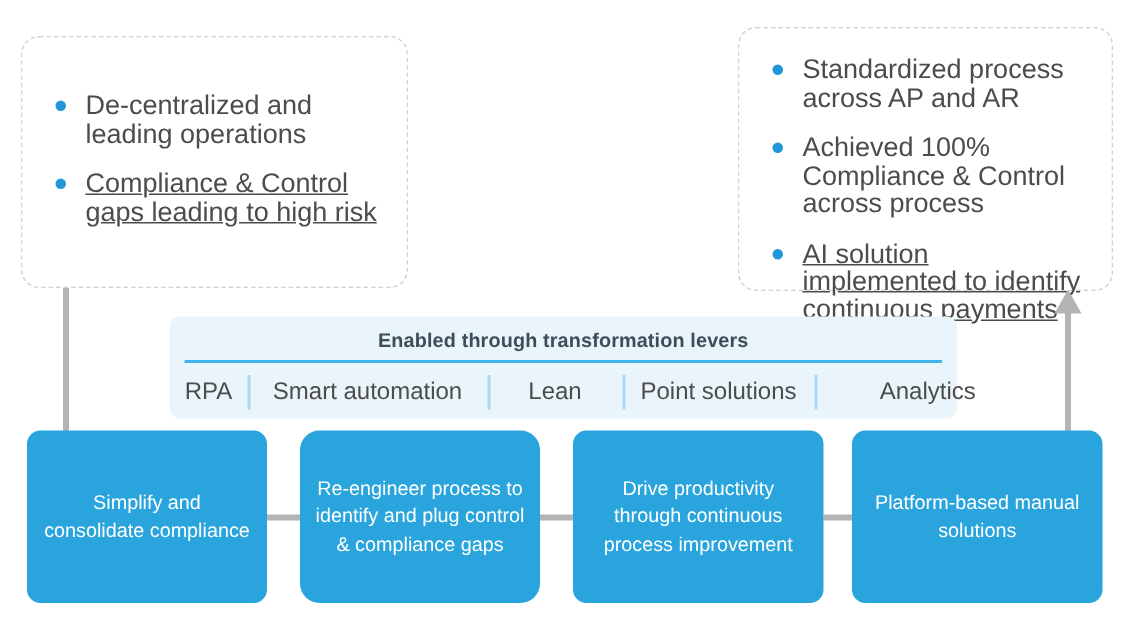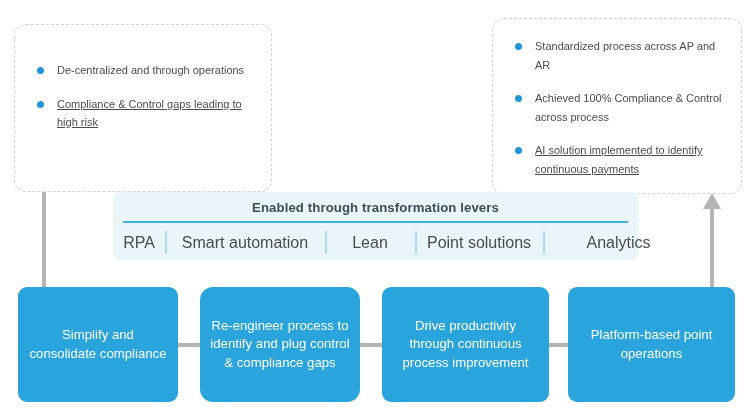--- a/index.html
+++ b/index.html
@@ -38,39 +38,39 @@
     right: 14px;
   }
   #callout-left .bullet-list  { top: 36px; }
   #callout-right .bullet-list { top: 18px; }
 
   .bullet-item {
     position: relative;
     padding-left: 22px;
     margin-bottom: 15px;
     color: #4c4c4c;
-    font-size: 11px;
+    font-size: 18px;
     line-height: 18.5px;
   }
   .bullet-item:last-child { margin-bottom: 0; text-decoration: underline; }
   .bullet-dot {
     position: absolute;
     left: 2px;
     top: 6px;
     width: 7px;
     height: 7px;
     border-radius: 50%;
     background: #2196d8;
   }
 
   
   #levers-band {
     position: absolute;
     left: 113px;
-    top: 192px;
+    top: 211px;
     width: 525px;
     height: 68px;
     background: #e9f5fb;
     border-radius: 7px;
     box-sizing: border-box;
   }
   #levers-title {
     position: absolute;
     top: 8px;
     left: 0;
@@ -185,21 +185,21 @@
 </style>
 </head>
 <body>
 
 <div id="canvas">
 
   <div class="callout" id="callout-left">
     <ul class="bullet-list">
       <li class="bullet-item">
         <span class="bullet-dot"></span>
-        <span>De-centralized and through operations</span>
+        <span>De-centralized and leading operations</span>
       </li>
       <li class="bullet-item">
         <span class="bullet-dot"></span>
         <span>Compliance &amp; Control gaps leading to high risk</span>
       </li>
     </ul>
   </div>
 
   <div class="callout" id="callout-right">
     <ul class="bullet-list">
@@ -240,16 +240,16 @@
   <div class="process-box" id="process-box-0">
     <span>Simplify and consolidate compliance</span>
   </div>
   <div class="process-box" id="process-box-1">
     <span>Re-engineer process to identify and plug control &amp; compliance gaps</span>
   </div>
   <div class="process-box" id="process-box-2">
     <span>Drive productivity through continuous process improvement</span>
   </div>
   <div class="process-box" id="process-box-3">
-    <span>Platform-based point operations</span>
+    <span>Platform-based manual solutions</span>
   </div>
 
 </div>
 
 </body></html>

